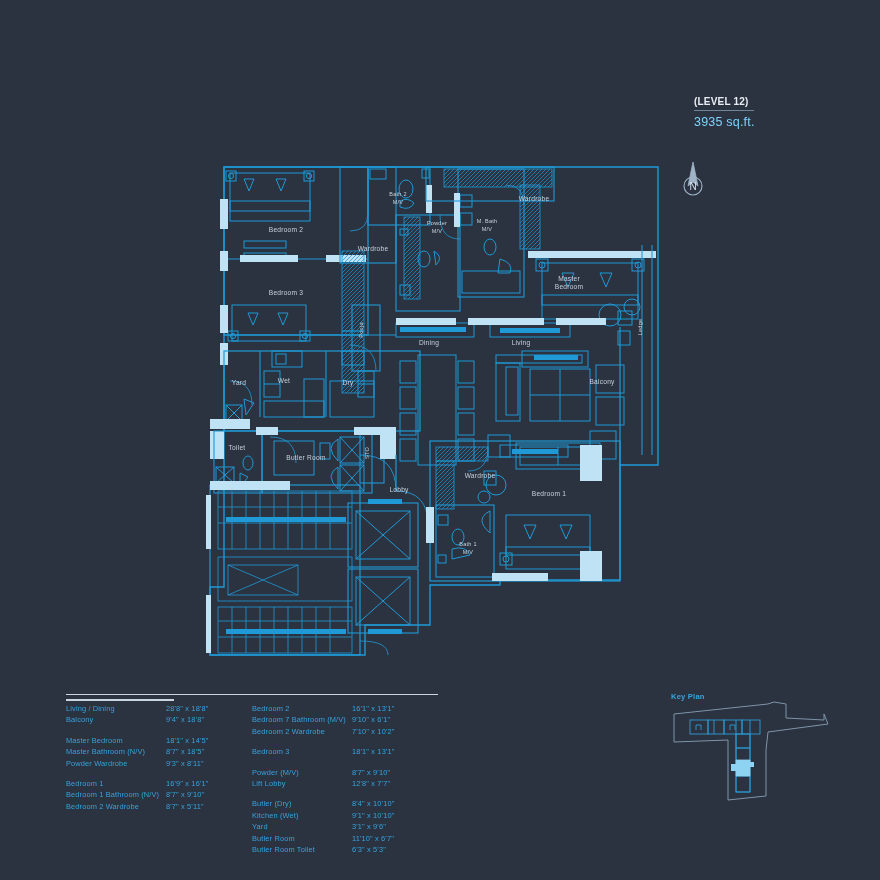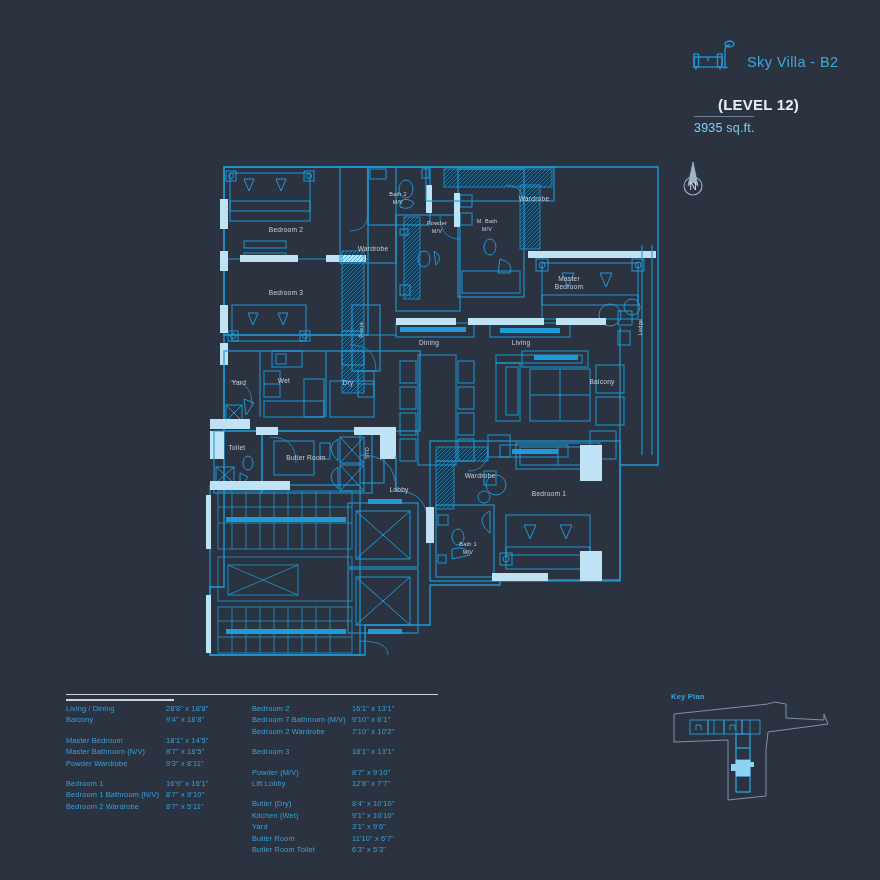--- a/index.html
+++ b/index.html
@@ -15,21 +15,21 @@
 
   
   .header{position:absolute;left:692px;top:36px;width:180px;}
   .title-row{display:flex;align-items:flex-end;gap:9px;}
   .sofa-icon{width:46px;height:38px;flex:none;}
   .unit-title{
     color:#3fa9dd;font-size:14.5px;letter-spacing:.4px;
     padding-bottom:4px;white-space:nowrap;
   }
   .level-block{position:absolute;left:694px;top:96px;width:180px;}
-  .level-label{color:#e8edf2;font-size:15px;font-weight:bold;letter-spacing:.2px;margin-left:24px;}
+  .level-label{color:#e8edf2;font-size:10px;font-weight:bold;letter-spacing:.2px;}
   .level-rule{width:60px;height:1px;background:#6e859b;margin:3px 0 4px 0;}
   .area-label{color:#7dd3fc;font-size:12.5px;letter-spacing:.2px;}
 
   
   .north{position:absolute;left:678px;top:160px;width:32px;height:42px;}
 
   
   .plan{position:absolute;left:200px;top:155px;width:480px;height:510px;}
   .plan svg{display:block;}
   .rlabel{
@@ -53,40 +53,20 @@
   
   .keyplan{position:absolute;left:668px;top:692px;width:200px;height:120px;}
   .kp-title{color:#36a4de;font-size:7.6px;font-weight:bold;letter-spacing:.2px;
             position:absolute;left:3px;top:0px;text-align:right;}
 </style>
 </head>
 <body>
 
 <div class="page">
 
-  <div class="header">
-    <div class="title-row">
-      <span class="sofa-icon">
-        <svg viewBox="0 0 46 38" width="46" height="38">
-          <g fill="none" stroke="#1f9ad6" stroke-width="1.3">
-            <rect x="2" y="21" width="28" height="10"></rect>
-            <rect x="2" y="18" width="4.5" height="13"></rect>
-            <rect x="25.5" y="18" width="4.5" height="13"></rect>
-            <line x1="16" y1="21" x2="16" y2="25"></line>
-            <line x1="4" y1="31" x2="4" y2="34"></line>
-            <line x1="28" y1="31" x2="28" y2="34"></line>
-            <path d="M33 31 L33 14 Q33 9 38 9"></path>
-            <path d="M33 7 Q38 3 42 7 Q42 11 37 11 Q33 11 33 7 Z"></path>
-            <line x1="30.5" y1="31.5" x2="35.5" y2="31.5" stroke-width="1.6"></line>
-          </g>
-        </svg>
-      </span>
-      <span class="unit-title">Sky Villa - B2</span>
-    </div>
-  </div>
 
   <div class="level-block">
     <div class="level-label">(LEVEL 12)</div>
     <div class="level-rule"></div>
     <div class="area-label">3935 sq.ft.</div>
   </div>
 
   <div class="north">
     <svg viewBox="0 0 32 42" width="32" height="42">
       <polygon points="15,2 20,26 15,22 10,26" fill="#9fb4c6" stroke="#9fb4c6" stroke-width="0.8"></polygon>

